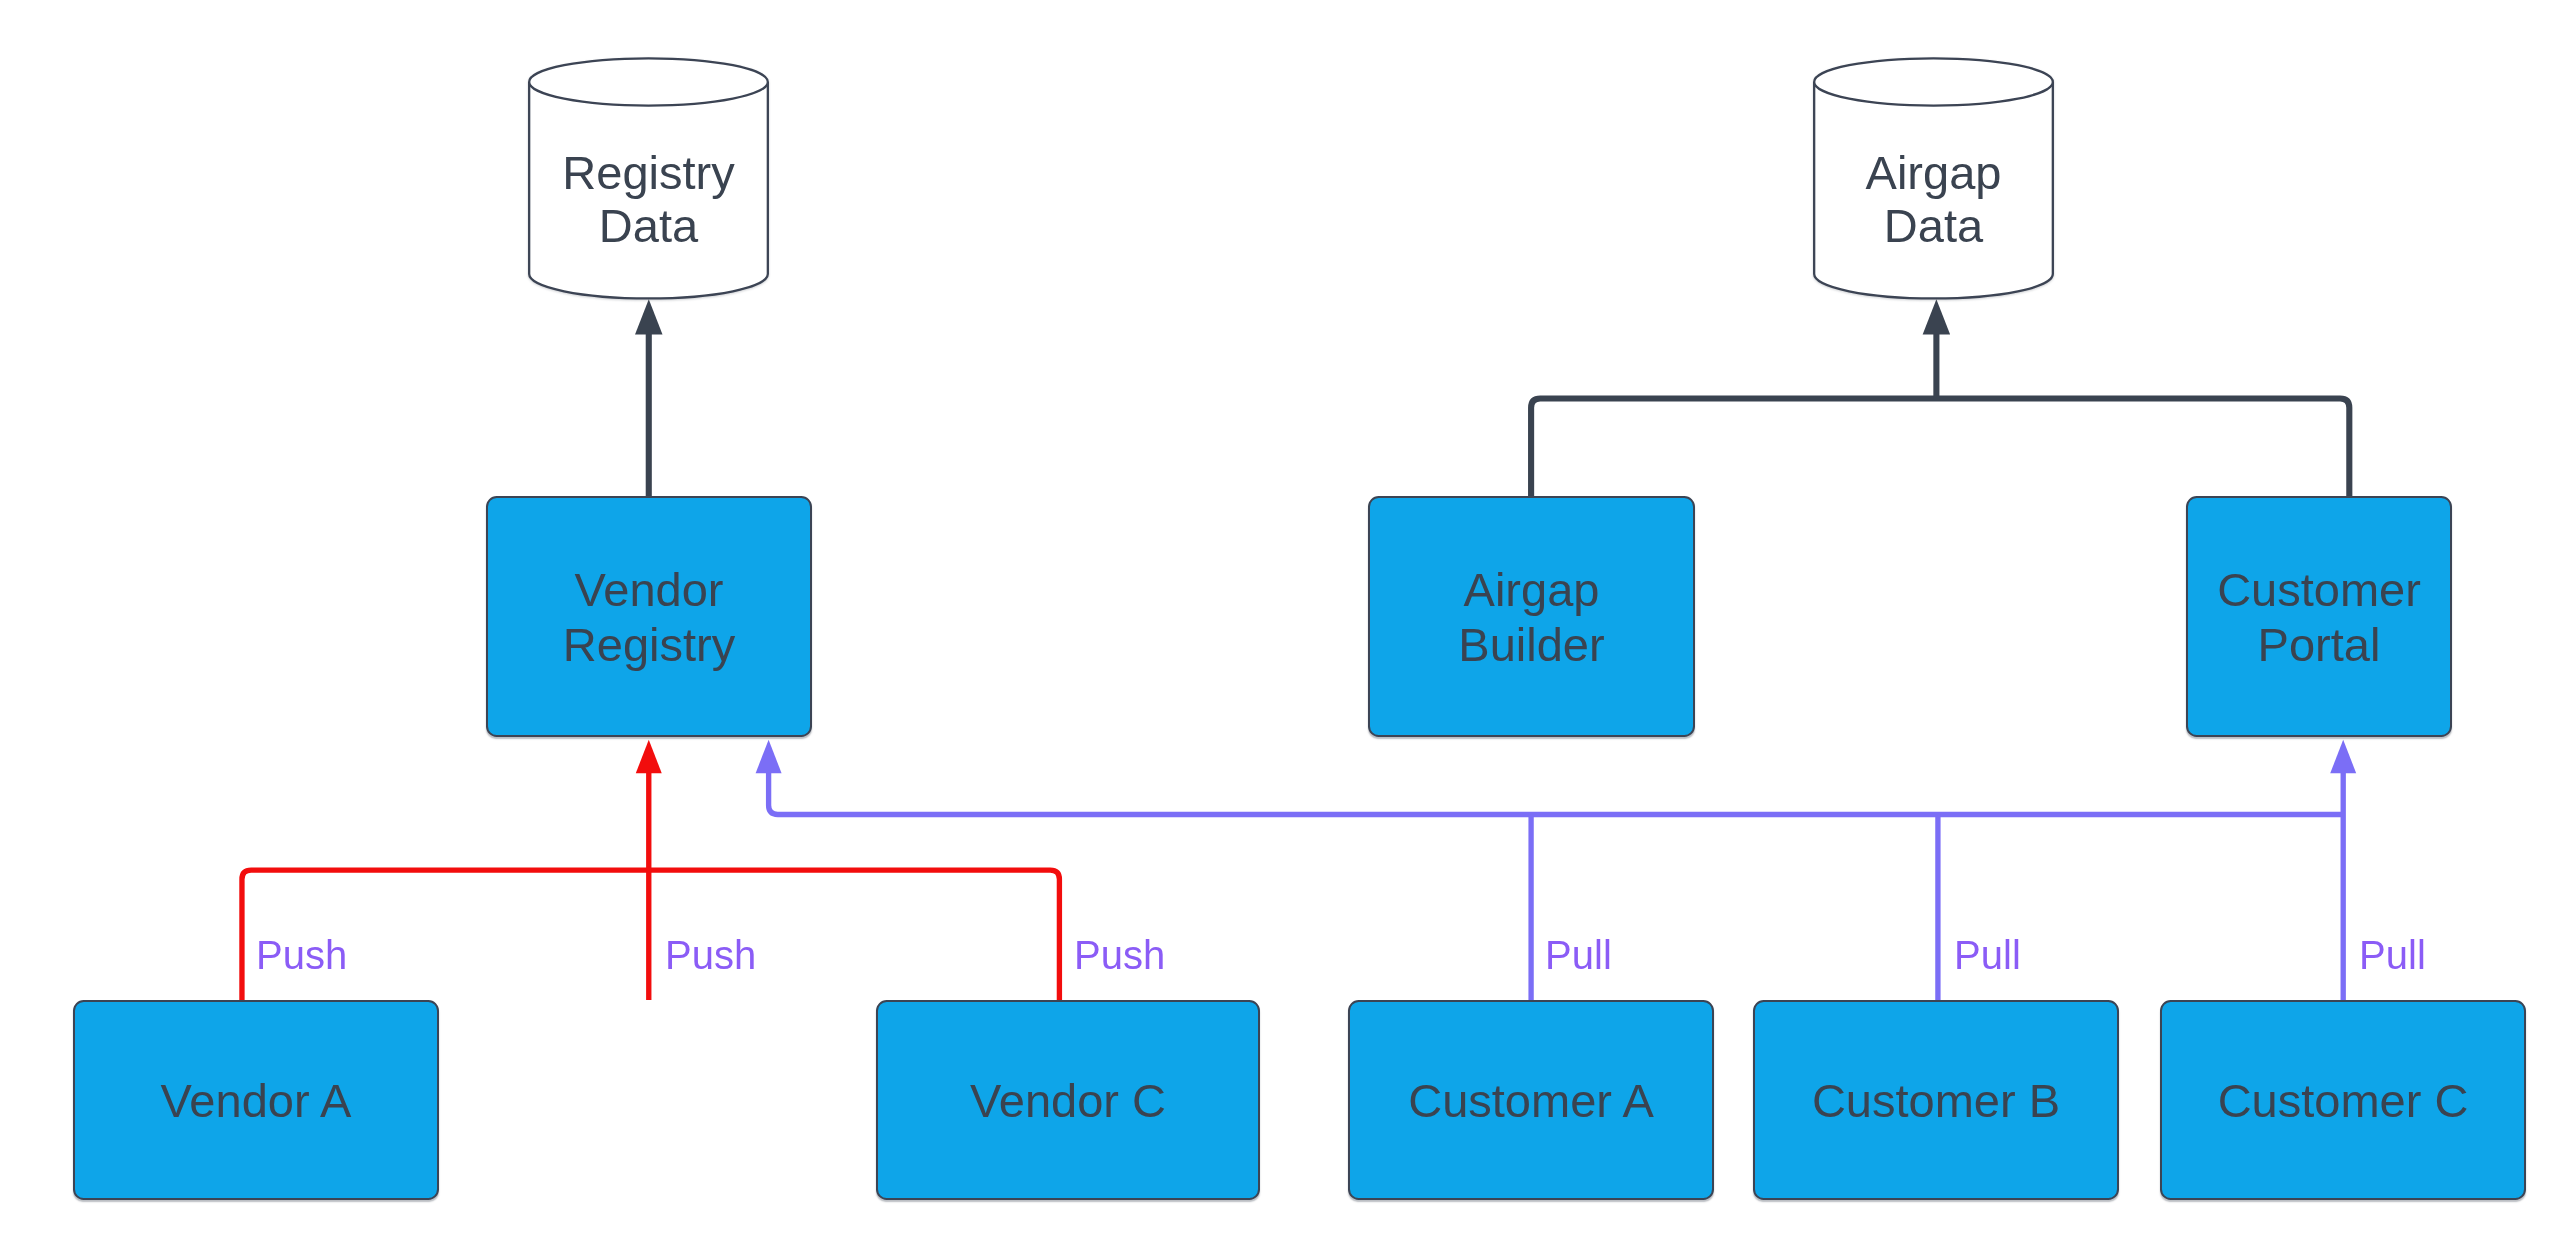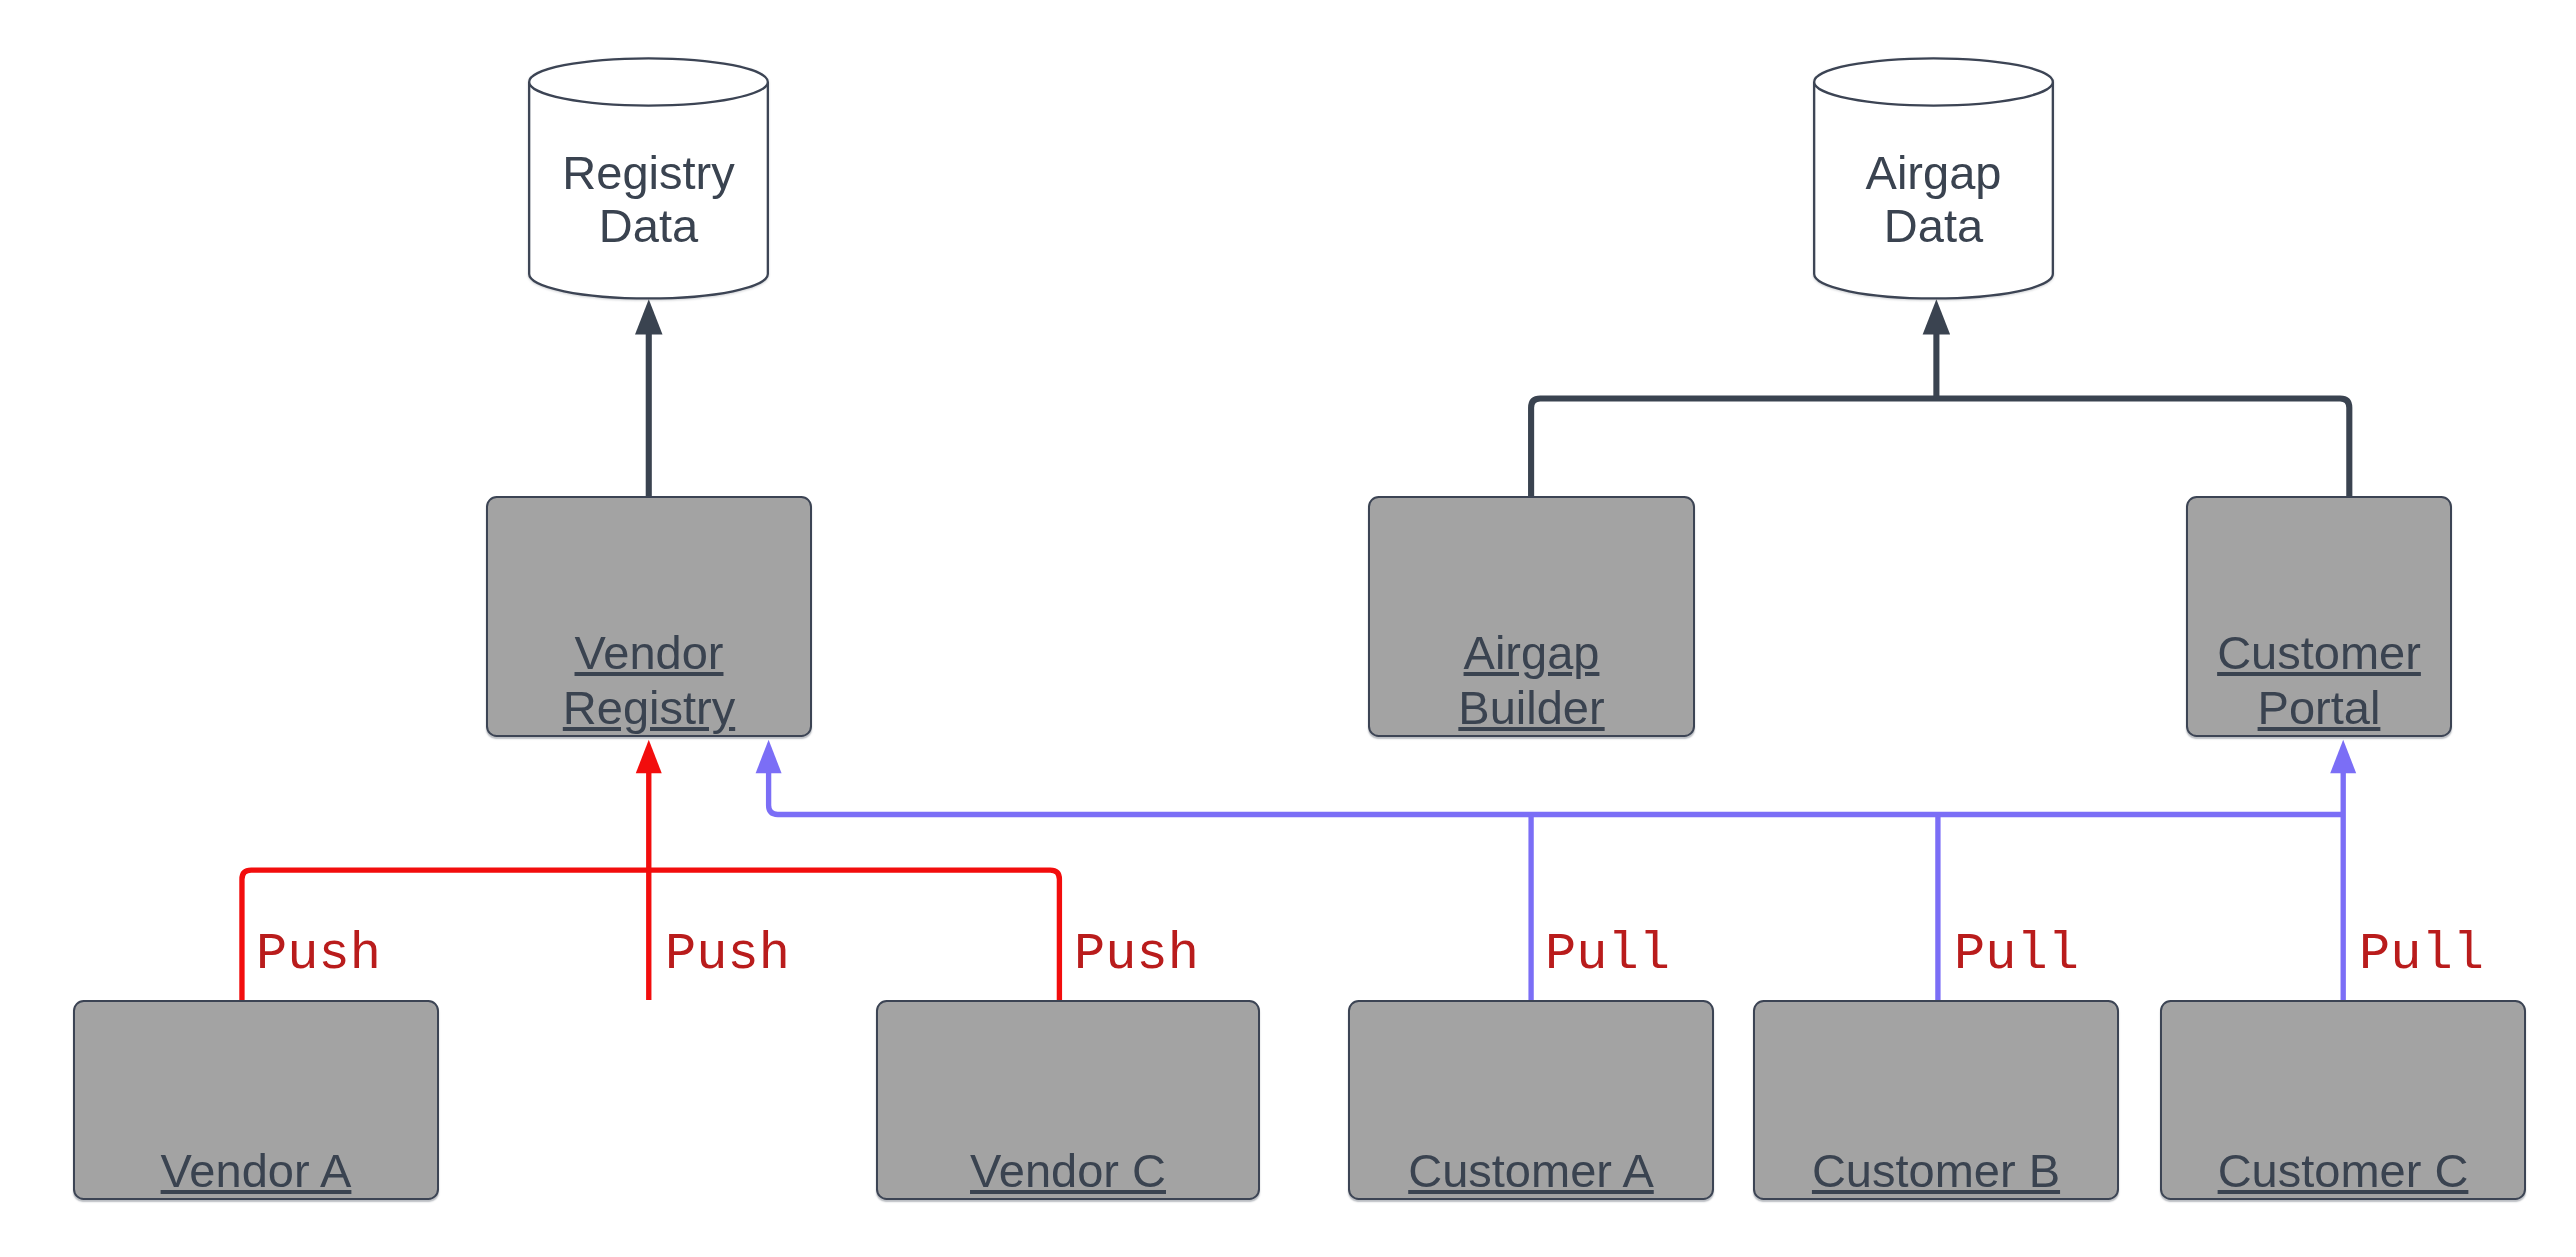--- a/index.html
+++ b/index.html
@@ -19,28 +19,27 @@
   .edges {
     position: absolute;
     left: 0;
     top: 0;
     z-index: 1;
   }
   .node {
     position: absolute;
     z-index: 2;
     box-sizing: border-box;
-    background: #a3a3a3;
+    background: #0ea5e9;
     border: 2.3px solid #3c4454;
     border-radius: 10.7px;
     display: flex;
-    align-items: flex-end;
+    align-items: center;
     justify-content: center;
     box-shadow: 0 2.3px 1.5px -0.8px rgba(58, 67, 80, 0.35);
-    text-decoration: underline;
   }
   .nlabel {
     font-size: 47px;
     line-height: 55px;
     text-align: center;
     white-space: pre-line;
     color: #3a4350;
   }
   .cyl {
     position: absolute;
@@ -67,26 +66,25 @@
     font-size: 47px;
     line-height: 53px;
     text-align: center;
     white-space: pre-line;
     color: #3a4350;
     z-index: 3;
   }
   .elabel {
     position: absolute;
     z-index: 3;
-    font-size: 52px;
+    font-size: 40px;
     line-height: 44px;
-    color: #b91c1c;
+    color: #8b5cf6;
     background: #ffffff;
     padding: 0 3.1px;
-    font-family: Liberation Mono, monospace;
   }
 </style>
 </head>
 <body>
 
 <div class="canvas">
 
   <svg class="edges" width="2576" height="1258" viewBox="0 0 3375 1648">
 
     <g fill="none" stroke="#3a4350" stroke-width="8">

